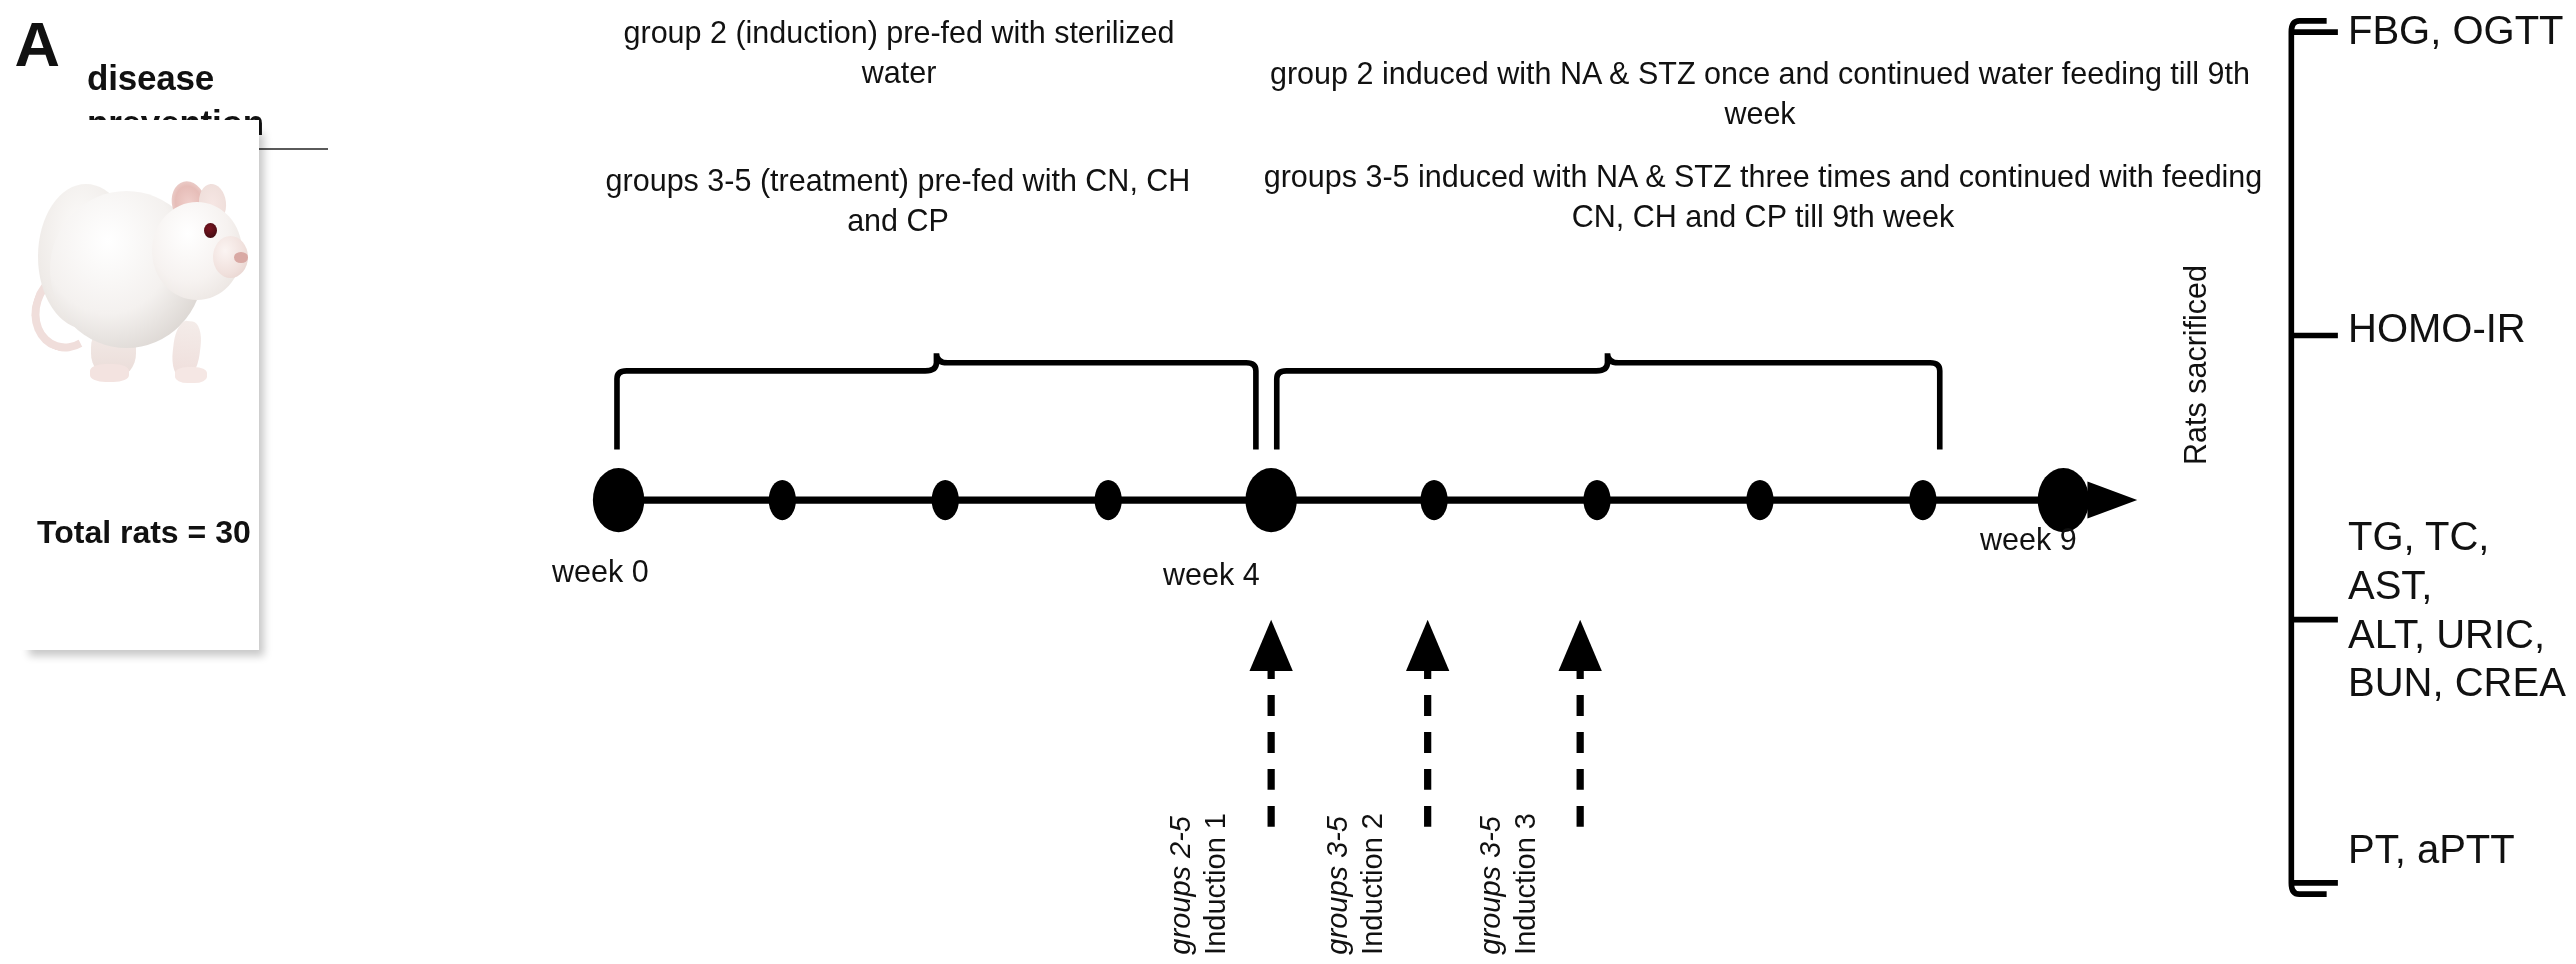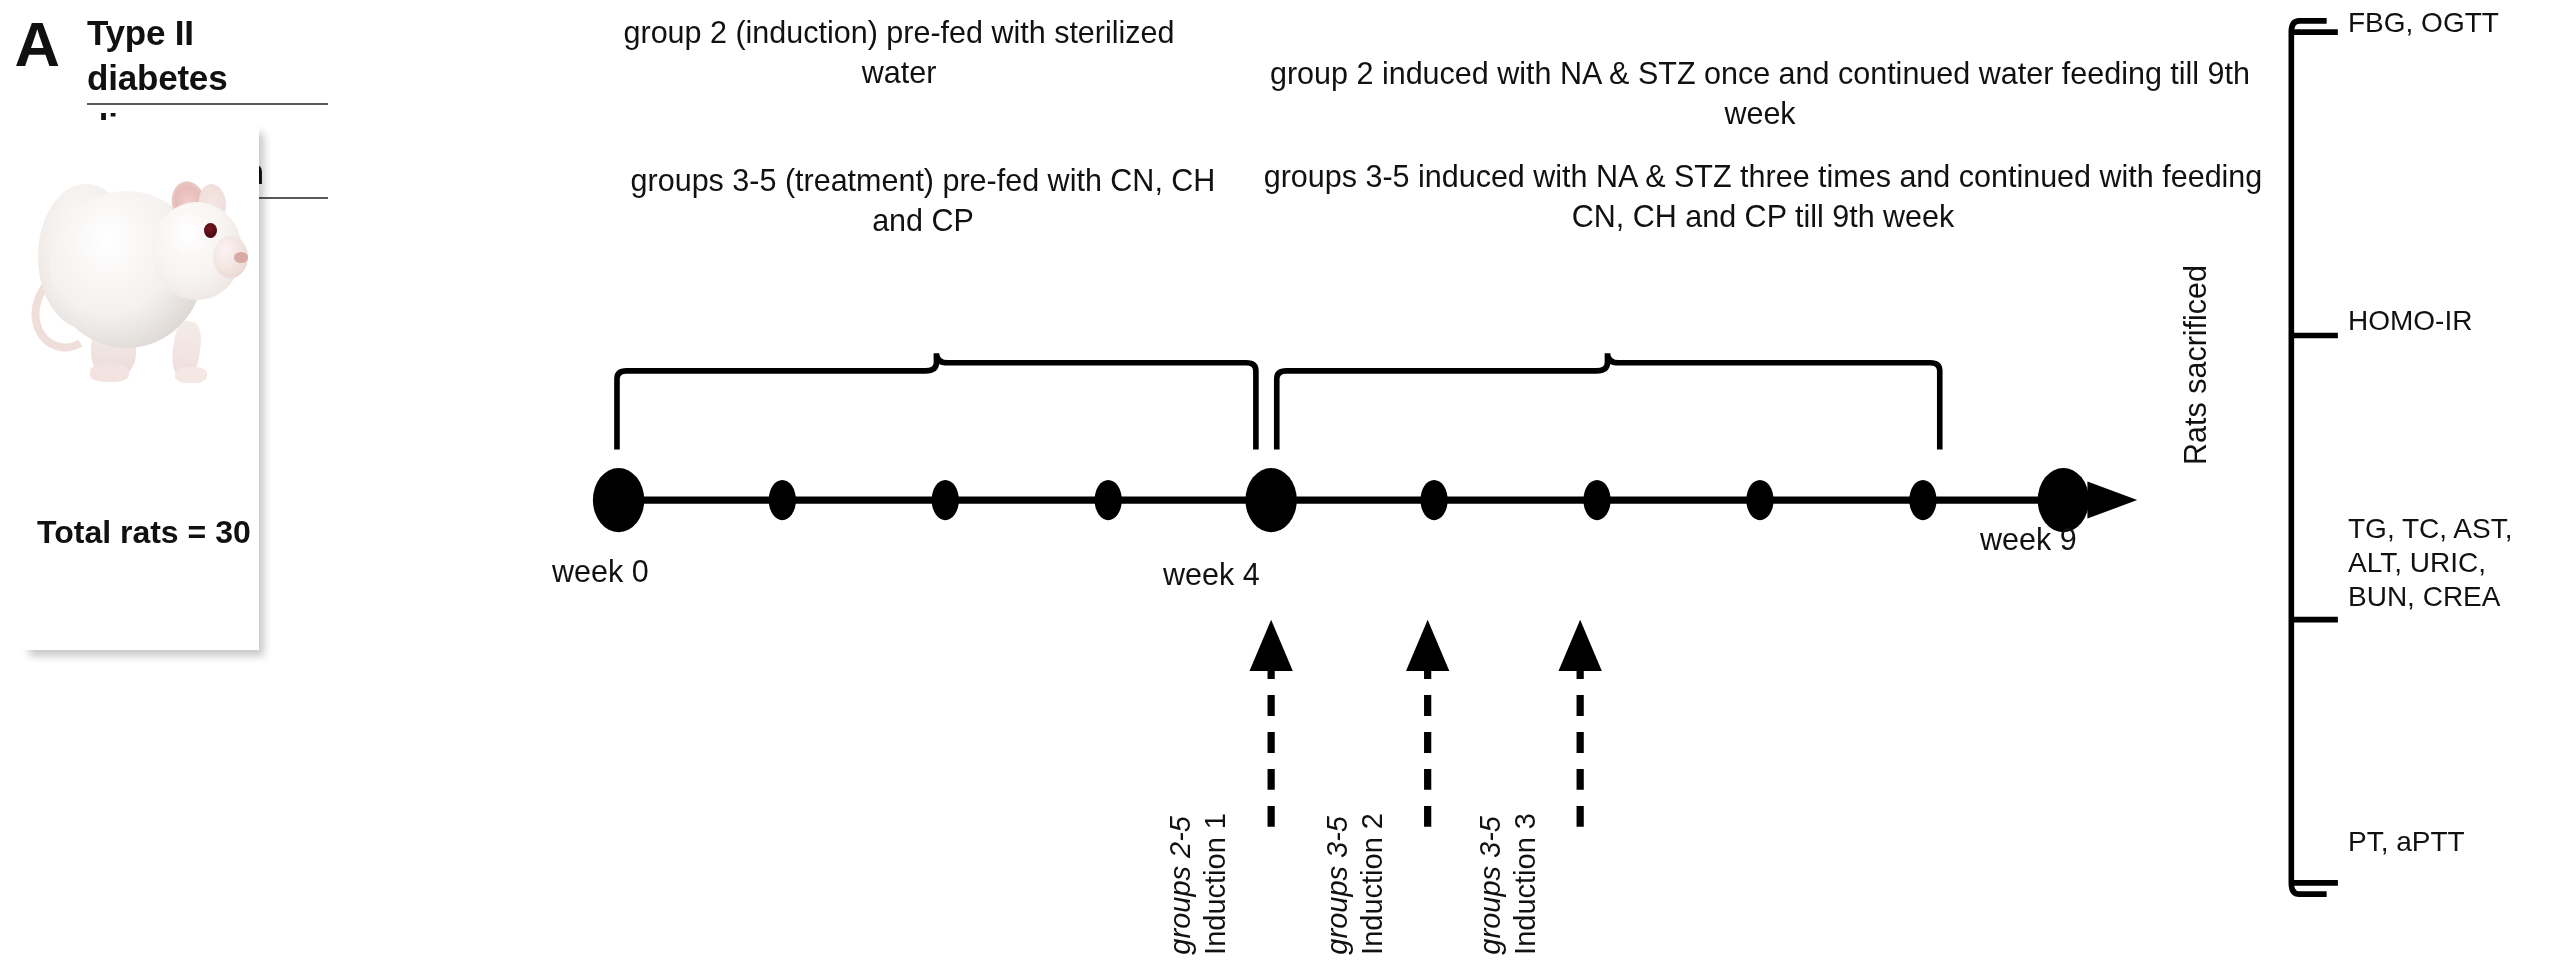--- a/index.html
+++ b/index.html
@@ -91,21 +91,21 @@
   #rat-stats{
     position:absolute;left:37px;top:511px;width:225px;
     font-size:32px;font-weight:bold;line-height:1.34;
   }
 
   
   .flowtext{
     position:absolute;text-align:center;font-size:30.5px;line-height:1.30;
   }
   #txt-pre-induction{left:586px;top:13px;width:626px;text-align:center;}
-  #txt-pre-treatment{left:602px;top:161px;width:642px;}
+  #txt-pre-treatment{left:577px;top:161px;width:642px;}
   #txt-post-induction{left:1266px;top:6.4px;width:988px;margin-top:48px;}
   #txt-post-treatment{left:1241px;top:157px;width:1044px;}
 
   
   #timeline-svg{position:absolute;left:0;top:0;}
 
   .wklabel{
     position:absolute;font-size:30.5px;white-space:nowrap;
   }
   #wk0{left:552px;top:522px;margin-top:32px;}
@@ -128,34 +128,34 @@
   .ind-g-pos{left:0px;}
   .ind-n-pos{left:35px;}
 
   
   #rats-sacrificed{
     position:absolute;left:2178px;top:265px;
     writing-mode:vertical-rl;transform:rotate(180deg);
     font-size:30.5px;white-space:nowrap;
   }
   .assay{
-    position:absolute;font-size:28px;line-height:1.22;white-space:pre-line;
+    position:absolute;font-size:40px;line-height:1.22;white-space:pre-line;
   }
   #assay0{left:2348px;top:6.4px;}
   #assay1{left:2348px;top:304px;}
   #assay2{left:2348px;top:512px;}
   #assay3{left:2348px;top:825px;}
 </style>
 </head>
 <body>
 
 <div id="panel-a-letter">A</div>
 
 <div id="panel-title">
-  <span class="tl">Type II diabetes</span><br>
+  <br>
   <span class="tl">disease prevention</span>
 </div>
 
 <div id="rat-card"></div>
 
 <div id="rat-photo">
   <div class="rat-part" id="rat-tail"></div>
   <div class="rat-part" id="rat-rump"></div>
   <div class="rat-part" id="rat-leg-back"></div>
   <div class="rat-part" id="rat-body"></div>

